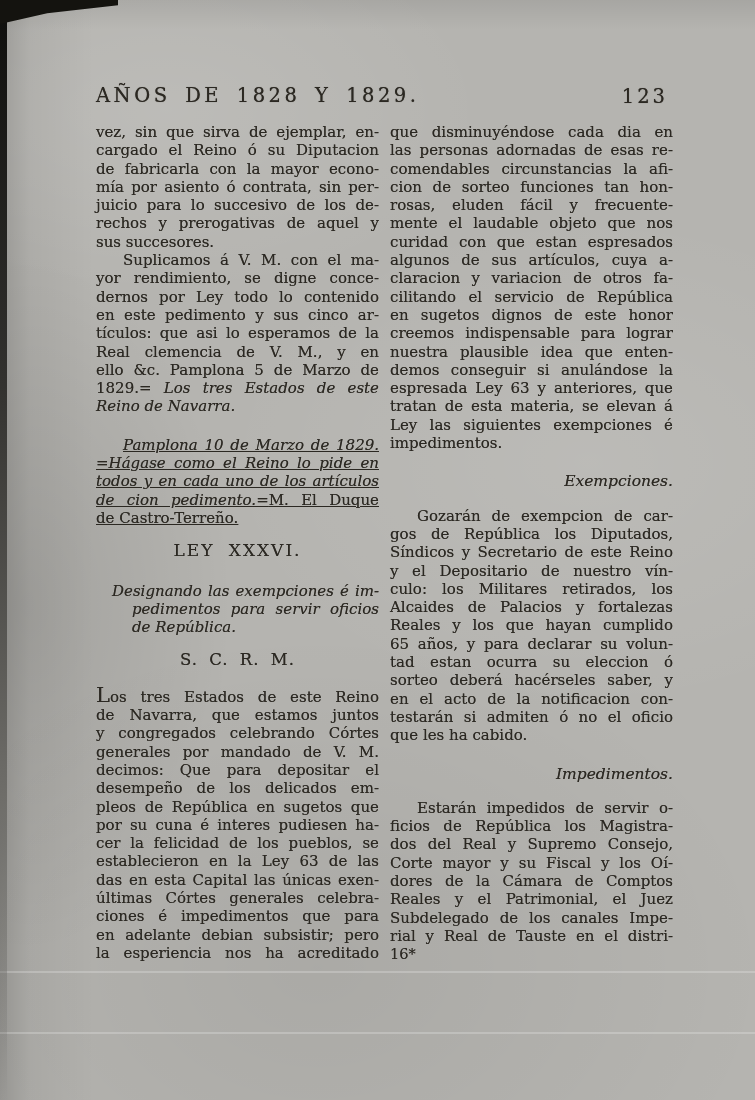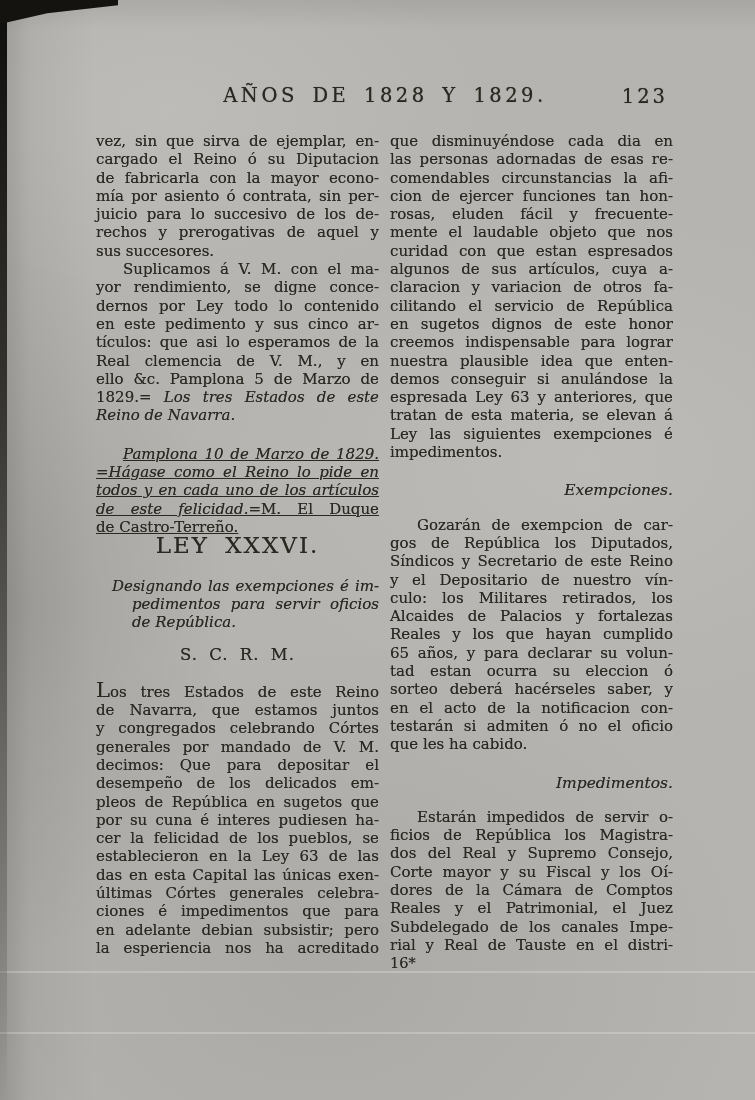--- a/index.html
+++ b/index.html
@@ -24,21 +24,21 @@
   .edge-corner{
     position:absolute;left:0;top:0;width:118px;height:24px;z-index:6;
     background:#14130f;
     clip-path:polygon(0 0,100% 0,100% 22%,40% 55%,0 100%);
   }
   .scan-line{position:absolute;left:0;width:755px;height:2px;background:rgba(255,255,255,0.22);z-index:4;}
   #scan1{top:971px;}
   #scan2{top:1032px;}
 
   .content{position:absolute;left:96px;top:84px;width:578px;z-index:2;}
-  .page-header{position:relative;height:26px;margin-bottom:22px;text-align:center;}
+  .page-header{position:relative;height:26px;margin-bottom:13px;text-align:left;}
   .page-header .title{
     font-size:19.5px;letter-spacing:3.5px;word-spacing:5px;
     text-shadow:0 0 0.7px rgba(43,40,34,0.75);
   }
   .page-header .pagenum{
     position:absolute;right:6px;top:1px;font-size:19.5px;letter-spacing:3px;
     text-shadow:0 0 0.7px rgba(43,40,34,0.75);
   }
 
   .columns{display:flex;gap:11px;}
@@ -48,22 +48,22 @@
   .line.just{white-space:normal;text-align:justify;text-align-last:justify;}
   .block{margin:0;}
   .block.indent .line:first-child{text-indent:27px;}
 
   .block.italic{font-style:italic;margin-top:20px;text-decoration:underline;}
   .block.italic .rm{font-style:normal;}
   .it{font-style:italic;}
   .rm{font-style:normal;}
   .initial{font-size:21px;line-height:1;}
 
-  .block.law-heading{text-align:center;
-    font-size:23px;letter-spacing:2px;word-spacing:7px;}
+  .block.law-heading{margin-top:14px;text-align:center;
+    font-size:17px;letter-spacing:2px;word-spacing:7px;}
   .block.law-heading .line{text-align:center;white-space:nowrap;}
 
   .block.law-subject{margin-top:22px;font-style:italic;}
   .block.law-subject .line{padding-left:0;margin-left:16px;}
   .block.law-subject .line:not(:first-child){padding-left:20px;}
 
   .block.salutation{margin:15px 0 15px 0;text-align:center;
     font-size:16.5px;letter-spacing:1px;word-spacing:5px;}
   .block.salutation .line{text-align:center;}
 
@@ -105,21 +105,21 @@
           <div class="line just">tículos: que asi lo esperamos de la</div>
           <div class="line just">Real clemencia de V. M., y en</div>
           <div class="line just">ello &amp;c. Pamplona 5 de Marzo de</div>
           <div class="line just"><span>1829.=</span><span class="it"> Los tres Estados de este</span></div>
           <div class="line"><span class="it">Reino de Navarra.</span></div>
         </div>
         <div class="block italic indent">
           <div class="line just">Pamplona 10 de Marzo de 1829.</div>
           <div class="line just">=Hágase como el Reino lo pide en</div>
           <div class="line just">todos y en cada uno de los artículos</div>
-          <div class="line just"><span class="it">de este felicidad.=</span><span class="rm">M. El Duque</span></div>
+          <div class="line just"><span class="it">de cion pedimento.=</span><span class="rm">M. El Duque</span></div>
           <div class="line"><span class="rm">de Castro-Terreño.</span></div>
         </div>
         <div class="block law-heading">
           <div class="line">LEY XXXVI.</div>
         </div>
         <div class="block law-subject">
           <div class="line just">Designando las exempciones é im-</div>
           <div class="line just">pedimentos para servir oficios</div>
           <div class="line">de República.</div>
         </div>
@@ -142,21 +142,21 @@
           <div class="line just">ciones é impedimentos que para</div>
           <div class="line just">en adelante debian subsistir; pero</div>
           <div class="line just">la esperiencia nos ha acreditado</div>
         </div>
       </div>
     <div class="col">
         <div class="block body">
           <div class="line just">que disminuyéndose cada dia en</div>
           <div class="line just">las personas adornadas de esas re-</div>
           <div class="line just">comendables circunstancias la afi-</div>
-          <div class="line just">cion de ejercer funciones tan hon-</div>
+          <div class="line just">cion de sorteo funciones tan hon-</div>
           <div class="line just">rosas, eluden fácil y frecuente-</div>
           <div class="line just">mente el laudable objeto que nos</div>
           <div class="line just">curidad con que estan espresados</div>
           <div class="line just">algunos de sus artículos, cuya a-</div>
           <div class="line just">claracion y variacion de otros fa-</div>
           <div class="line just">cilitando el servicio de República</div>
           <div class="line just">en sugetos dignos de este honor</div>
           <div class="line just">creemos indispensable para lograr</div>
           <div class="line just">nuestra plausible idea que enten-</div>
           <div class="line just">demos conseguir si anulándose la</div>

